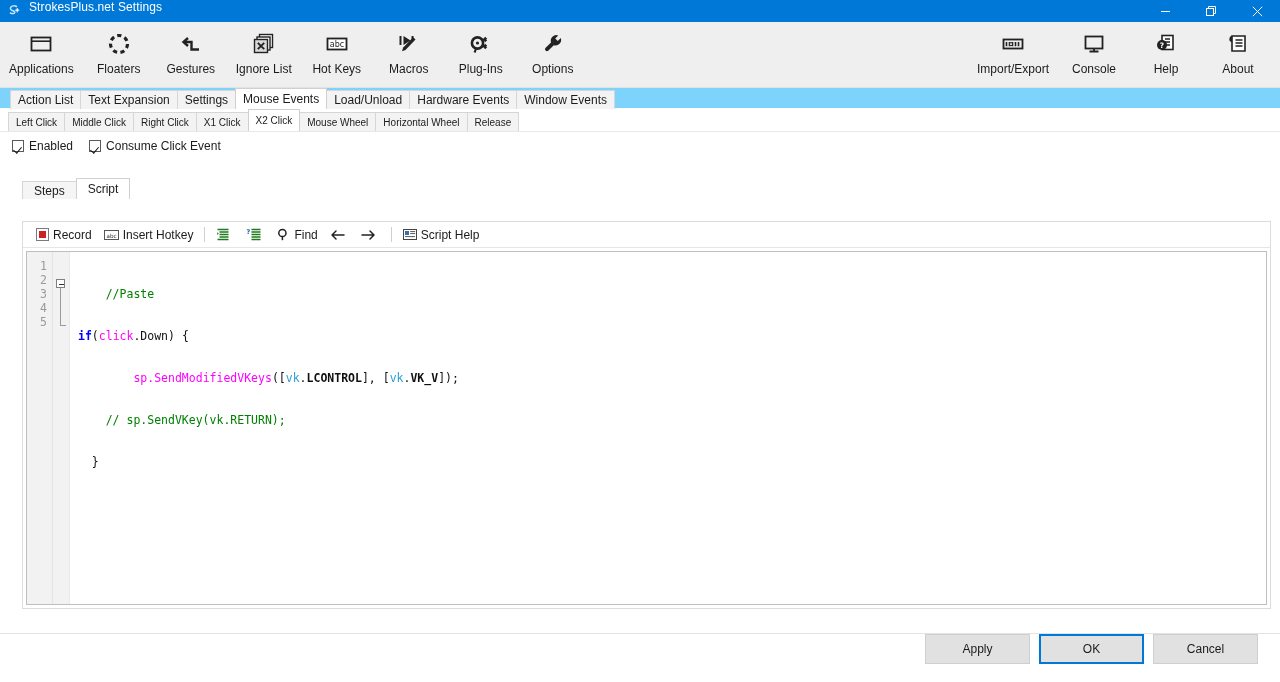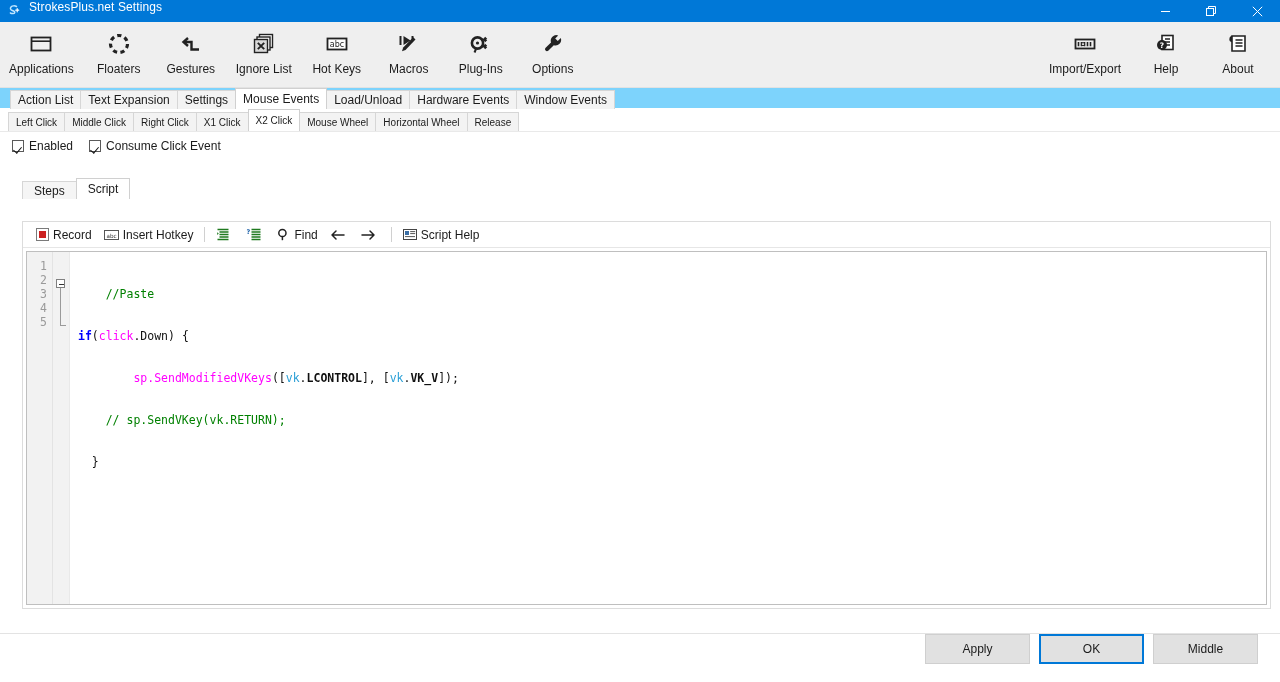--- a/index.html
+++ b/index.html
@@ -263,20 +263,29 @@
         <span class="ic">
           <svg width="30" height="28" viewBox="0 0 30 28">
             <rect x="5.5" y="9.5" width="19" height="9" fill="none" stroke="#222" stroke-width="1.8"></rect>
             <path d="M8.5 12v4.2M11.5 12v4.2M14.5 12v4.2M17.5 12v4.2M20.5 12v4.2" stroke="#222" stroke-width="1.6"></path>
             <circle cx="13" cy="14.1" r="1.5" fill="#fff" stroke="#222" stroke-width="1"></circle>
           </svg>
         </span>
         <span class="lbl">Import/Export</span>
       </div>
 
+      <div class="rb-item">
+        <span class="ic">
+          <svg width="28" height="28" viewBox="0 0 28 28">
+            <rect x="5.5" y="6.5" width="17" height="12" fill="none" stroke="#222" stroke-width="1.8"></rect>
+            <path d="M14 18.5v3M9.5 21.5h9" stroke="#222" stroke-width="1.8"></path>
+          </svg>
+        </span>
+        <span class="lbl">Console</span>
+      </div>
 
       <div class="rb-item">
         <span class="ic">
           <svg width="28" height="28" viewBox="0 0 28 28">
             <rect x="10" y="5.5" width="11" height="14" fill="#fff" stroke="#222" stroke-width="1.6"></rect>
             <path d="M13 9h5M13 12h5M13 15h5" stroke="#222" stroke-width="1.3"></path>
             <circle cx="10" cy="15" r="5" fill="#222"></circle>
             <text x="10" y="18.2" font-family="DejaVu Sans, sans-serif" font-size="7.5" font-weight="bold" text-anchor="middle" fill="#fff">?</text>
           </svg>
         </span>
@@ -447,16 +456,16 @@
           </div>
         </div>
 
       </div>
     </div>
   </div>
 
   <div class="footer">
     <div class="btn">Apply</div>
     <div class="btn focus">OK</div>
-    <div class="btn">Middle</div>
+    <div class="btn">Cancel</div>
   </div>
 
 </div>
 
 </body></html>

